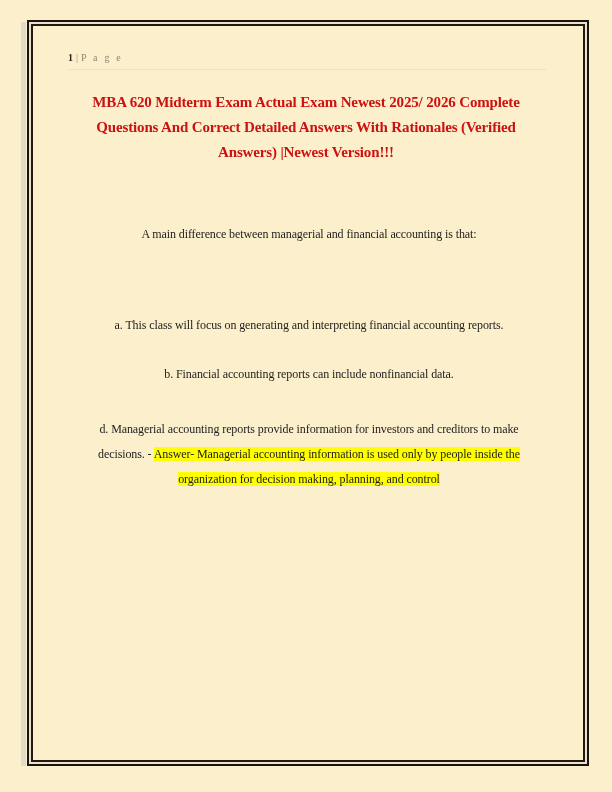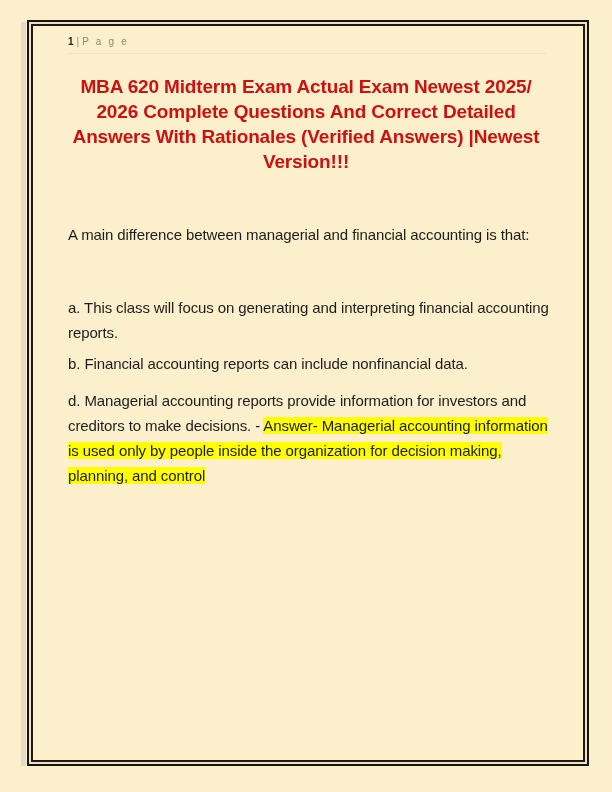--- a/index.html
+++ b/index.html
@@ -66,25 +66,26 @@
     height: 744px;
     background: #d8d4c8;
     opacity: .75;
     pointer-events: none;
   }
 
   
   .content {
     position: absolute;
     left: 40px;
-    top: 26px;
+    top: 42px;
     width: 532px;
     height: 547px;
     box-sizing: border-box;
     padding: 0;
+    font-family: Liberation Serif, serif;
   }
 
   
   .page-header {
     padding: 10px 0 0 28px;
   }
   .page-header-line {
     font-size: 10px;
     color: #3a3228;
     white-space: nowrap;
@@ -110,35 +111,36 @@
     height: 1px;
     background: #ece3cf;
   }
 
   
   .doc-title {
     margin: 20px 28px 0 28px;
     text-align: center;
     color: #cc1111;
     font-weight: bold;
-    font-size: 19px;
+    font-size: 15px;
     line-height: 25px;
     letter-spacing: -0.15px;
   }
 
   
   .body-block {
     margin: 0 22px 0 28px;
   }
   .para {
-    font-size: 15px;
+    font-size: 12px;
     line-height: 25px;
     color: #1d1d1d;
-    margin: 0;
+    margin: 9px;
     letter-spacing: -0.1px;
+    text-align: center;
   }
   .spacer-lg { height: 48px; }
   .spacer-sm { height: 6px; }
   .spacer-xl { height: 52px; }
 
   mark.hl {
     background: #ffff00;
     color: #1d1d1d;
     padding: 0;
     box-decoration-break: clone;

